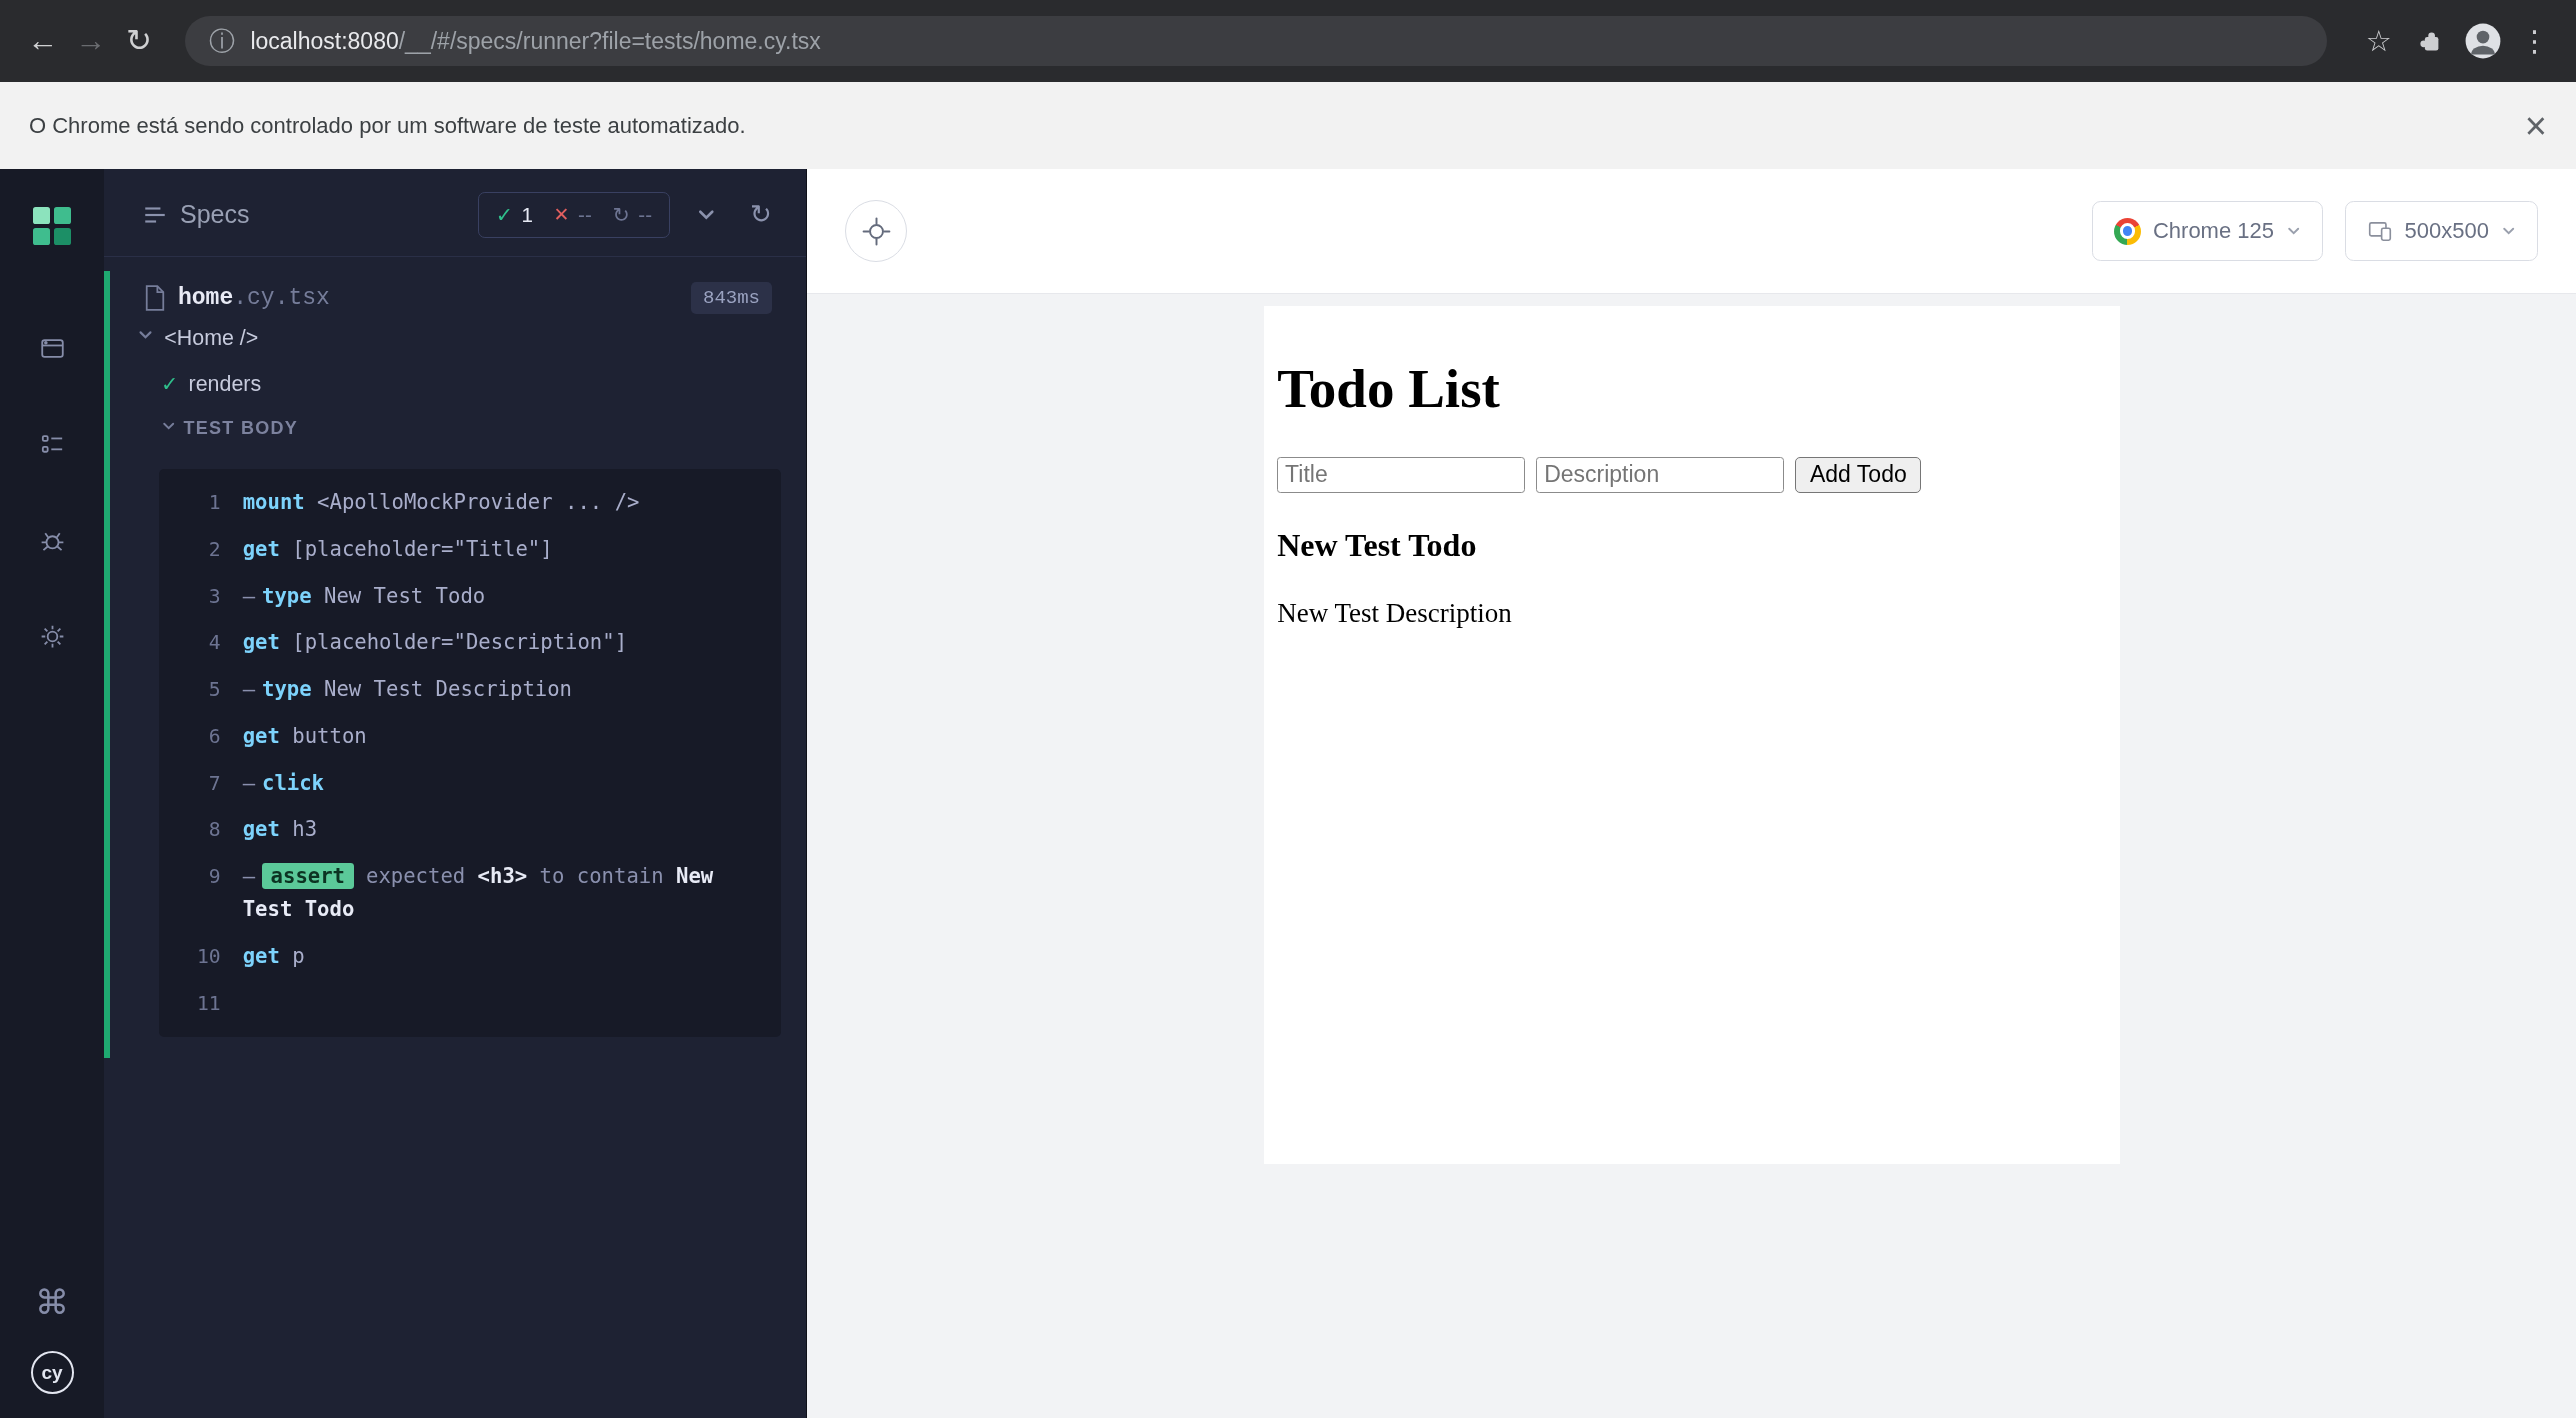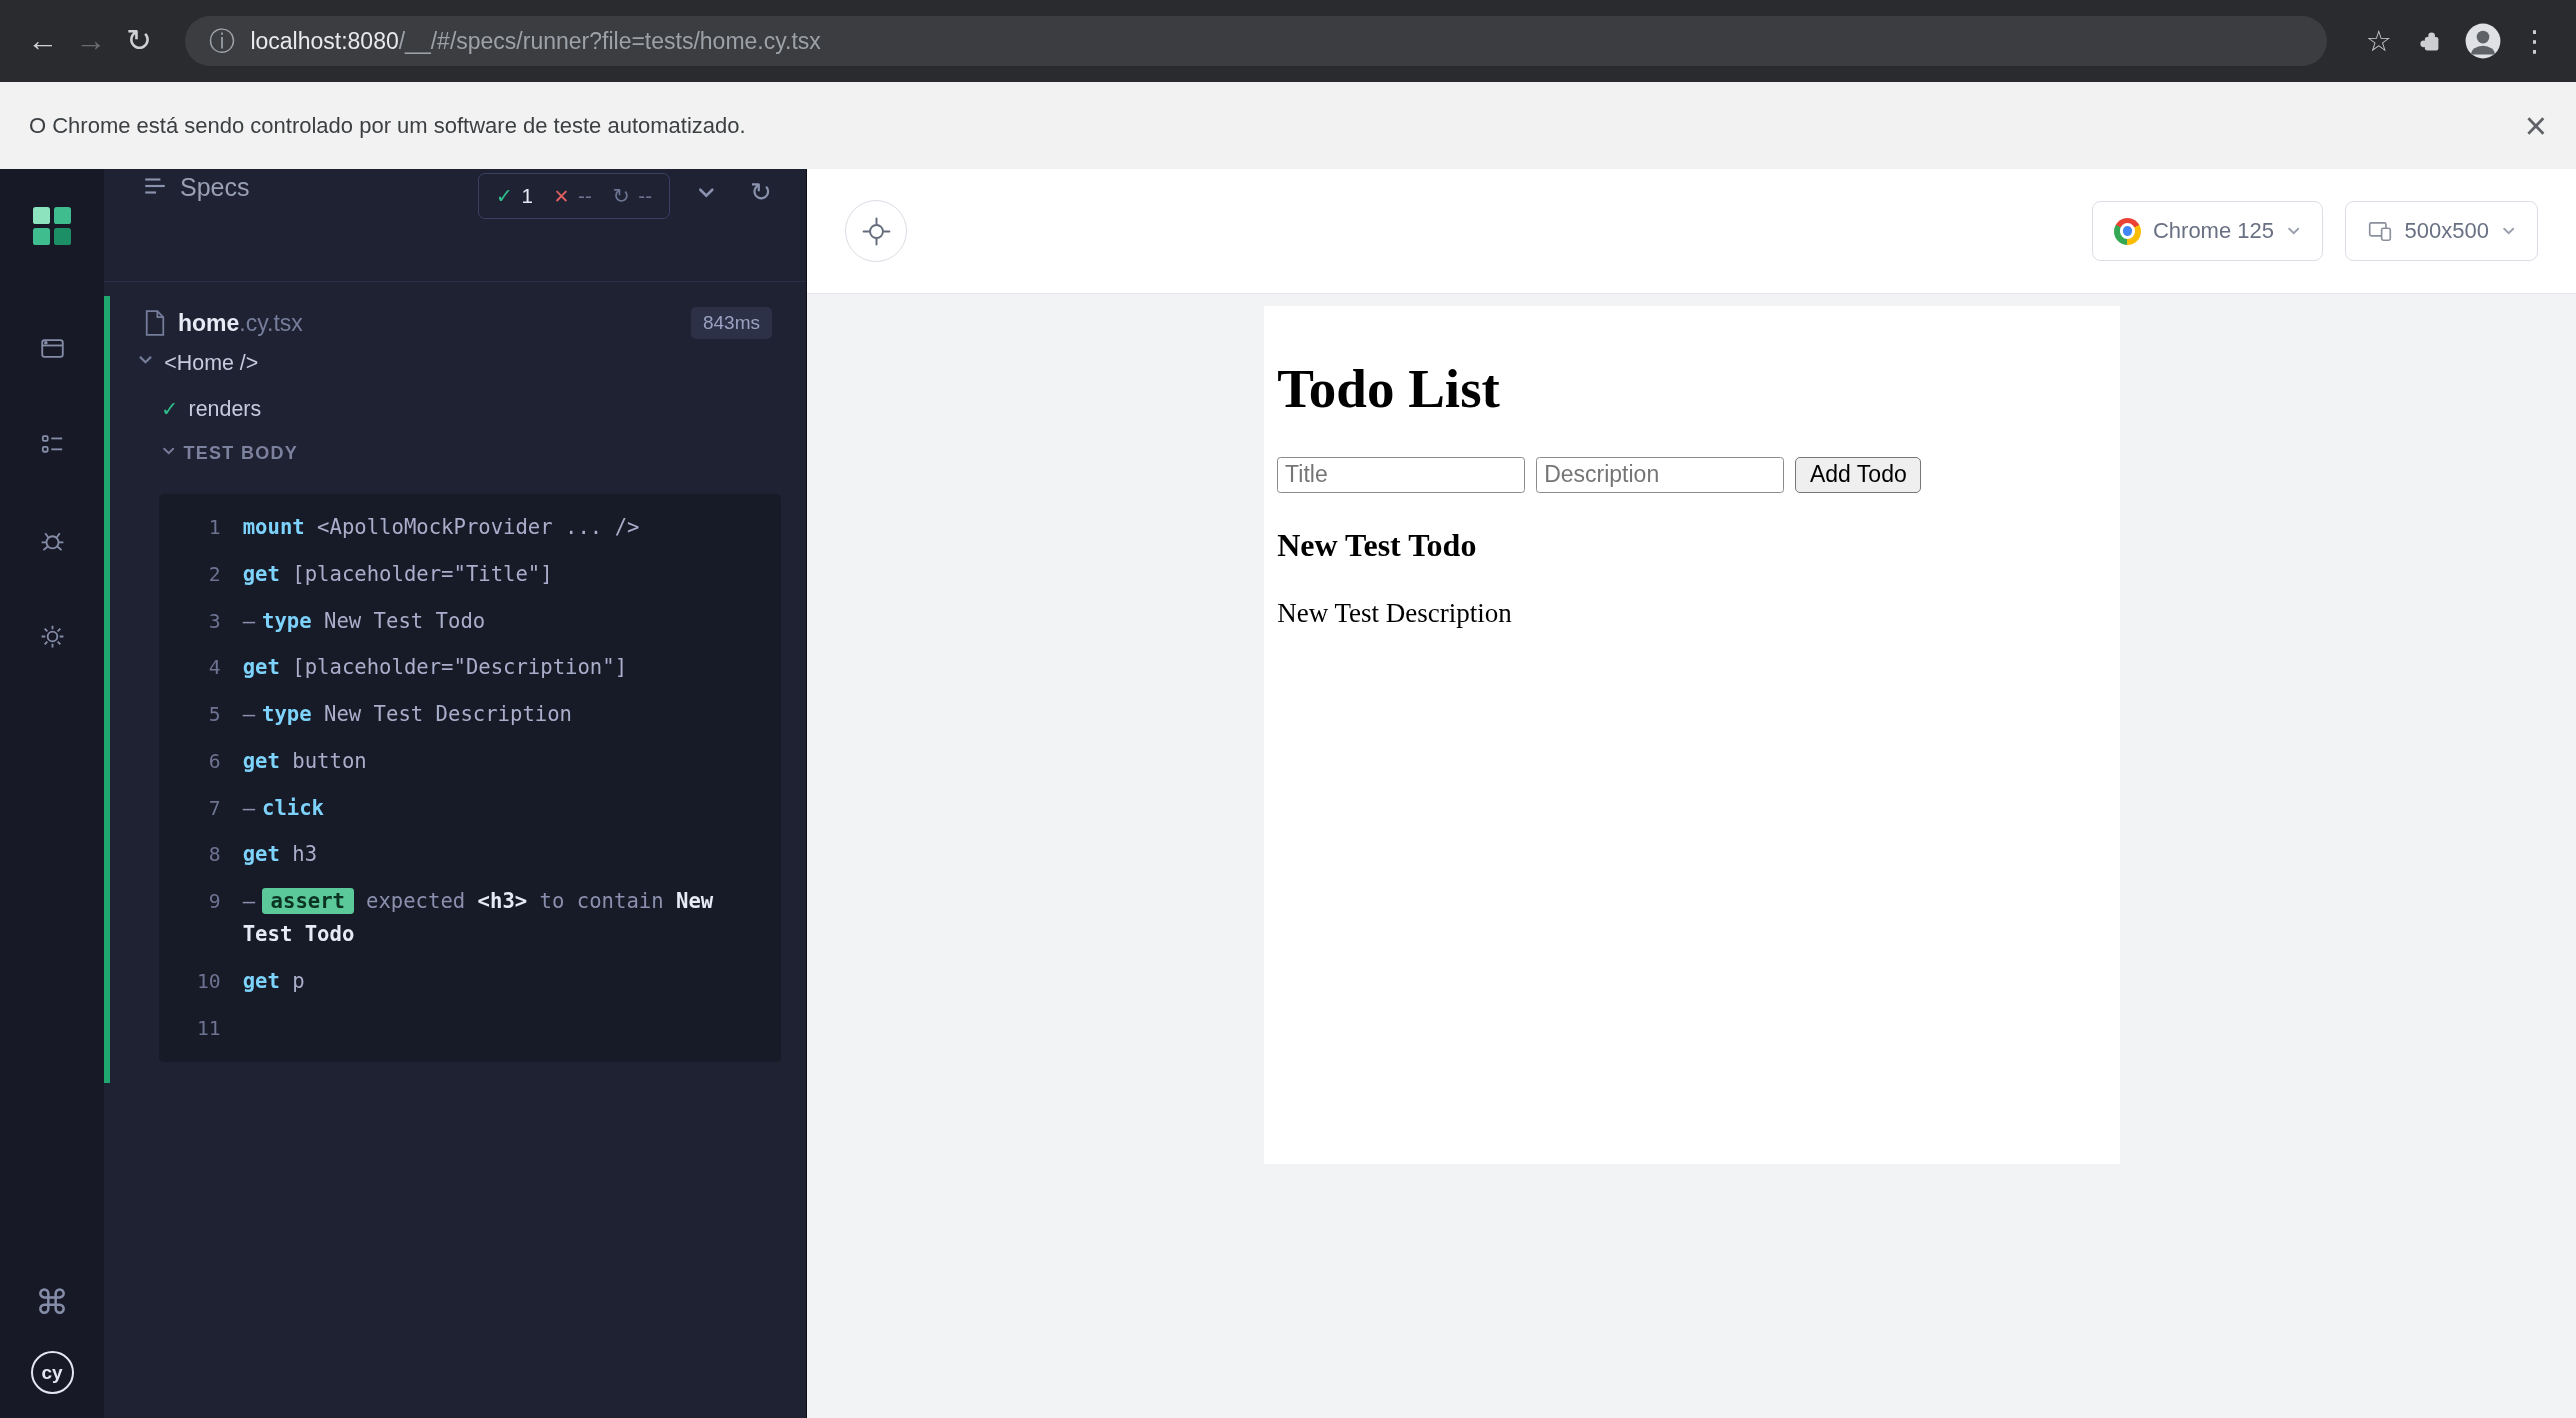--- a/index.html
+++ b/index.html
@@ -38,35 +38,35 @@
     display:flex; align-items:center; justify-content:center; cursor:pointer; }
   .rail-btn:first-of-type { margin-top:79px; }
   .rail-bottom { margin-top:auto; margin-bottom:24px; display:flex; flex-direction:column; align-items:center; gap:29px; }
   .kbd-glyph { font-size:34px; color:#868da9; background:transparent; border:none; cursor:pointer; }
   .cy-circle { width:43px; height:43px; border:2.6px solid #e3e6f0; border-radius:50%; color:#e3e6f0;
     font-size:19px; font-weight:600; display:flex; align-items:center; justify-content:center;
     background:transparent; cursor:pointer; }
 
   
   .panel { width:703px; background:#1e2233; flex:none; display:flex; flex-direction:column; border-right:0.9px solid #0e1018; }
-  .panel-header { height:113px; display:flex; align-items:flex-start; padding:4px 26px 0 38px;
+  .panel-header { height:88px; display:flex; align-items:center; padding:4px 26px 0 38px;
     border-bottom:0.9px solid #2a2f47; flex:none; }
   .panel-title { font-size:25px; font-weight:500; color:#99a0b4; margin-left:12px; }
   .stats-pill { margin-left:auto; height:46px; border:0.9px solid #394061; border-radius:6.9px;
     display:flex; align-items:center; padding:0 17px; gap:8.6px; font-size:20.6px; }
   .stat-pass-icon { color:#2fbf8b; font-size:20.6px; }
   .stat-fail-icon { color:#e05f5f; font-size:19px; margin-left:12px; }
   .stat-pend-icon { color:#6d7492; font-size:20.6px; margin-left:12px; }
   .stat-num { color:#e6e9f4; }
   .stat-dim { color:#6d7492; }
   .hdr-iconbtn { border:none; background:transparent; color:#8b92ad; margin-left:17px; cursor:pointer;
     display:flex; align-items:center; justify-content:center; width:38px; height:38px; font-size:26px; }
 
   .spec-container { margin-top:13.7px; border-left:6.9px solid #1fa971; padding-bottom:20.6px; }
-  .spec-row { height:55px; display:flex; align-items:center; padding-left:34px; cursor:pointer; }
+  .spec-row { height:55px; display:flex; align-items:center; padding-left:34px; cursor:pointer;font-family:Liberation Mono, monospace; }
   .spec-name { font-size:23px; font-weight:600; color:#e8eaf5; margin-left:12px; }
   .spec-ext { font-size:23px; color:#767d9a; }
   .spec-duration { margin-left:auto; margin-right:34px; background:#2c3148; color:#9aa2c0;
     font-size:19px; padding:5.1px 12px; border-radius:5.1px; }
 
   .tree-row { height:46px; display:flex; align-items:flex-start; cursor:pointer; }
   .tree-suite { padding-left:27px; }
   .tree-child { padding-left:51px; }
   .tree-label { font-size:21.4px; color:#c7cbdd; margin-left:10.3px; }
   .tree-check { color:#2fbf8b; font-size:20.6px; }

